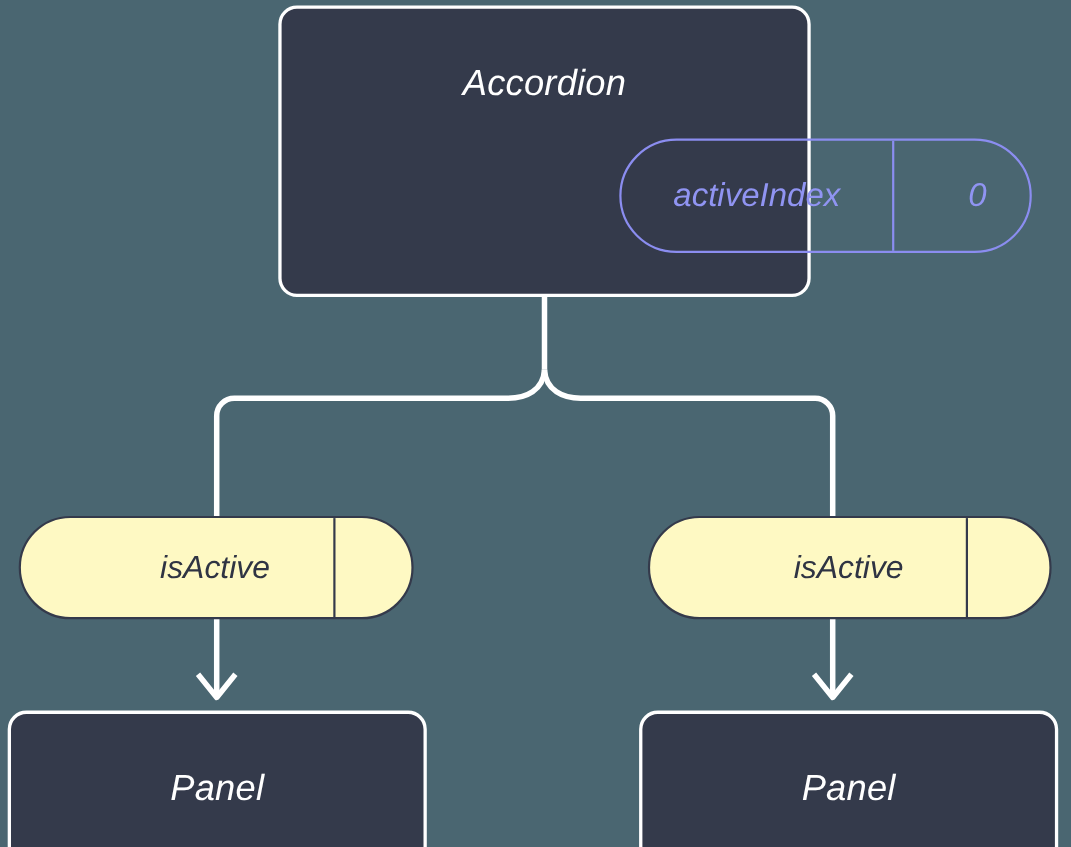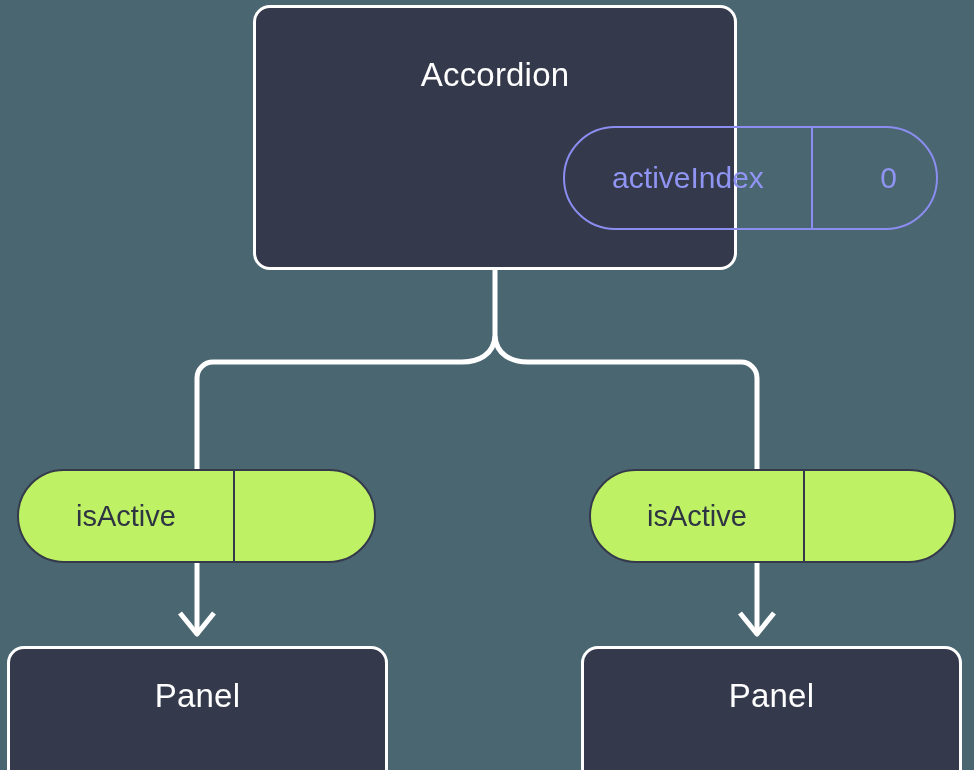--- a/index.html
+++ b/index.html
@@ -10,20 +10,21 @@
     width: 974px;
     height: 770px;
     background: #4a6671;
     font-family: "Liberation Sans", sans-serif;
     overflow: hidden;
   }
   #stage {
     position: relative;
     width: 974px;
     height: 690px;
+    font-style: italic;
   }
   #wires {
     position: absolute;
     left: 0;
     top: 0;
     width: 974px;
     height: 770px;
     pointer-events: none;
   }
 
@@ -57,21 +58,21 @@
     top: 646px;
     width: 381px;
     height: 140px;
     display: flex;
     align-items: flex-start;
     justify-content: center;
   }
   #panel-left  { left: 7px; }
   #panel-right { left: 581px; }
   .panel-node .node-title {
-    margin-top: 28px;
+    margin-top: 48px;
   }
 
   
   .badge-outline {
     position: absolute;
     left: 307px;
     top: 118px;
     width: 375px;
     height: 104px;
     border: 2px solid #8b8df0;
@@ -97,29 +98,30 @@
     align-items: center;
     justify-content: center;
     white-space: nowrap;
   }
 
   
   .pill {
     position: absolute;
     top: 469px;
     height: 94px;
-    background: #bef264;
+    background: #fef9c3;
     border: 2px solid #343a4b;
     border-radius: 48px;
     box-sizing: border-box;
     display: flex;
     align-items: stretch;
     color: #2f3443;
     font-size: 29px;
     overflow: hidden;
+    justify-content: center;
   }
   .pill .p-key {
     display: flex;
     align-items: center;
     justify-content: center;
     border-right: 2px solid #343a4b;
     white-space: nowrap;
   }
   .pill .p-val {
     flex: 1 1 auto;

